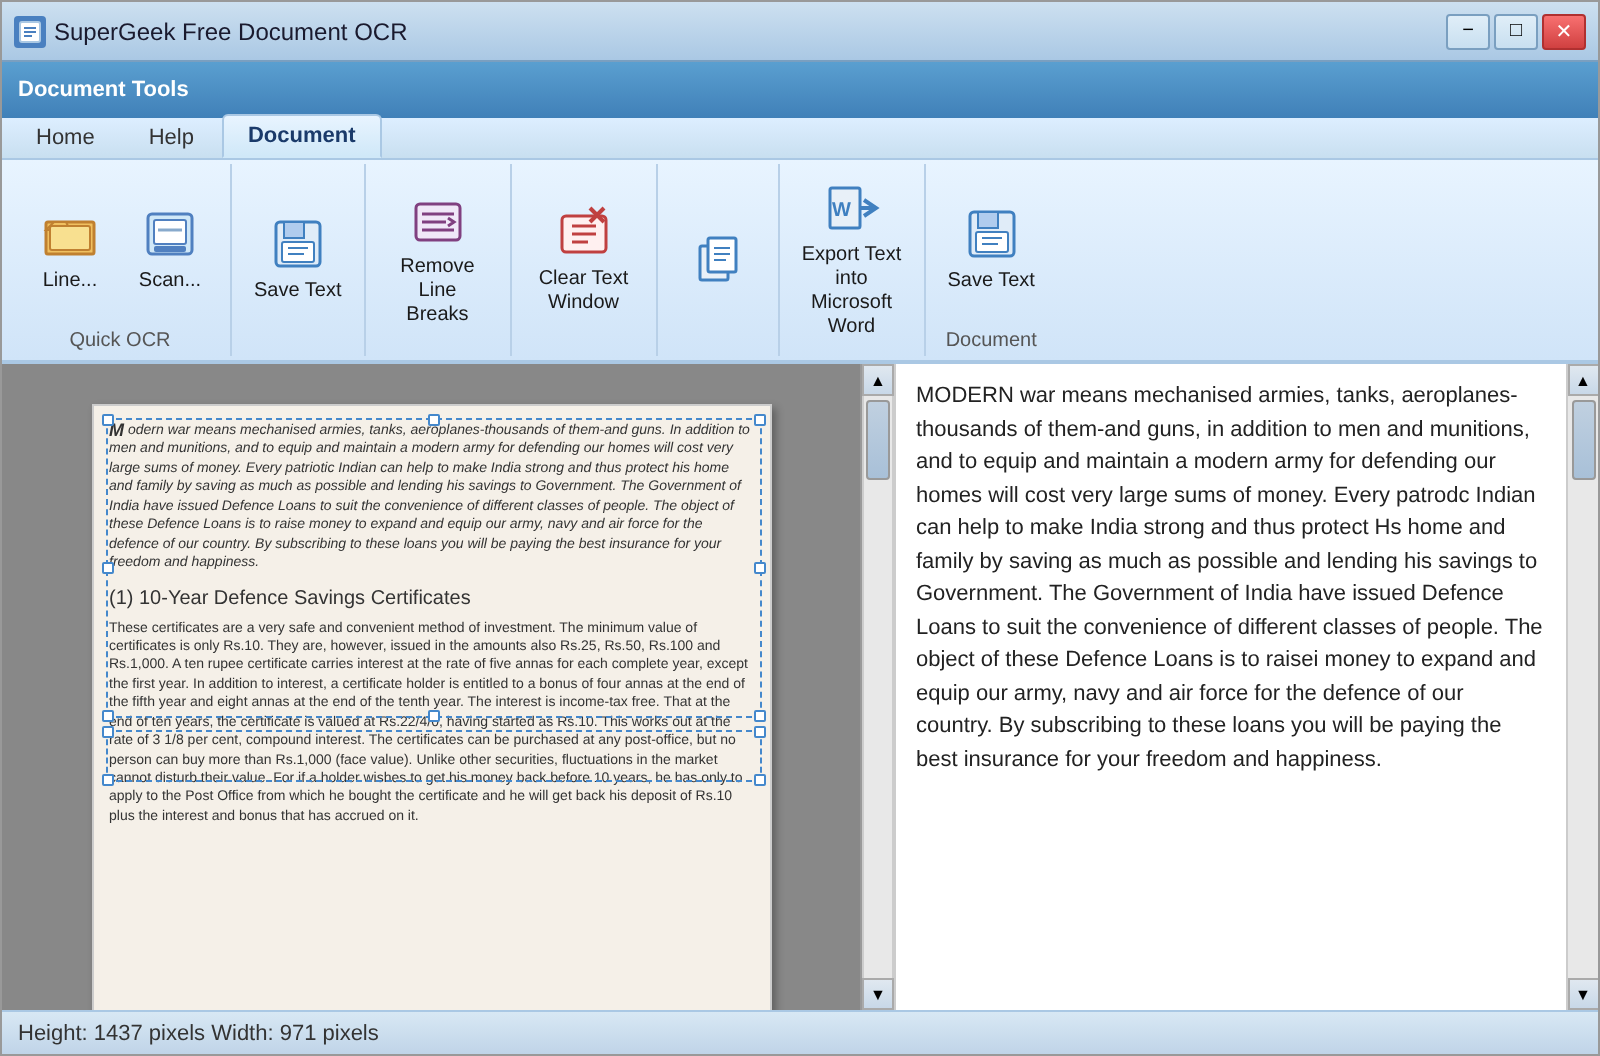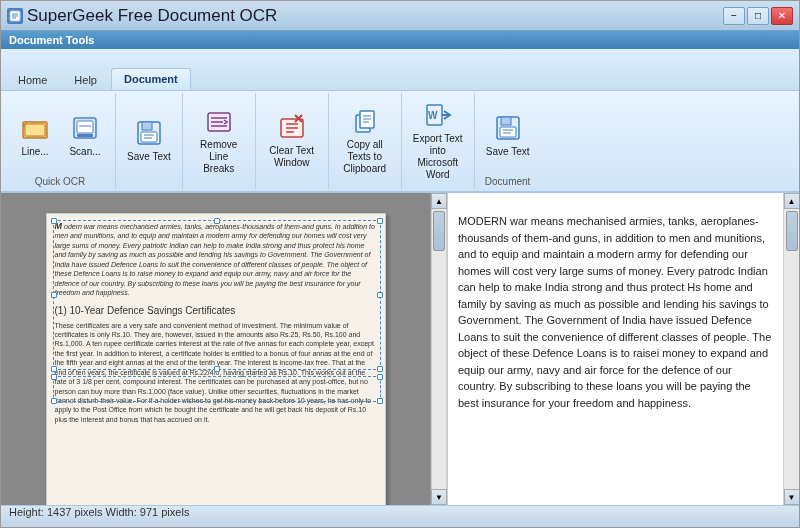--- a/index.html
+++ b/index.html
@@ -29,21 +29,21 @@
       gap: 4px;
     }
     .title-bar-icon {
       width: 16px; height: 16px;
       background: #4a80c0;
       border-radius: 2px;
       display: flex; align-items: center; justify-content: center;
       color: white; font-size: 9px;
     }
     .title-text {
-      font-size: 17px;
+      font-size: 12px;
       color: #1a1a2e;
       font-weight: normal;
     }
     .title-bar-controls {
       display: flex; gap: 2px;
     }
     .title-btn {
       width: 22px; height: 18px;
       border: 1px solid #7a9fc0;
       border-radius: 2px;
@@ -54,21 +54,21 @@
     }
     .title-btn.close { background: linear-gradient(to bottom, #f87070, #d04040); color: white; border-color: #b03030; }
 
     
     .ribbon-tabs {
       background: linear-gradient(to bottom, #ddeeff 0%, #c8dff0 100%);
       border-bottom: 1px solid #aac8e4;
       display: flex;
       align-items: flex-end;
       padding: 0 4px;
-      height: 42px;
+      height: 21px;
       text-align: center;
     }
     .tab {
       padding: 3px 12px;
       font-size: 11px;
       cursor: pointer;
       border: 1px solid transparent;
       border-bottom: none;
       border-radius: 3px 3px 0 0;
       color: #333;
@@ -87,21 +87,21 @@
     .tab-document {
       background: white;
       border: 1px solid #aac8e4;
       border-bottom: 1px solid white;
       color: #1a3a6a;
       font-weight: bold;
     }
     
     .ribbon-group-title-bar {
       background: linear-gradient(to bottom, #5a9fd0, #4080b8);
-      height: 18px;
+      height: 28px;
       display: flex;
       align-items: center;
       padding: 0 8px;
     }
     .rgt-label {
       color: white; font-size: 11px; font-weight: bold;
     }
 
     
     .ribbon {
@@ -198,21 +198,21 @@
       border: 1px solid #4488cc;
       border-radius: 1px;
     }
 
     
     .text-panel {
       flex: 1;
       background: white;
       overflow-y: auto;
       overflow-x: hidden;
-      padding: 20px 10px;
+      padding: 8px 10px;
       font-size: 11px;
       line-height: 1.5;
       color: #222;
       border-left: 1px solid #ccc;
     }
 
     
     .scrollbar-v {
       width: 16px;
       background: #e8e8e8;
@@ -238,21 +238,21 @@
       border-radius: 2px;
       margin: 2px auto;
     }
 
     
     .status-bar {
       height: 22px;
       background: linear-gradient(to bottom, #d8e8f4, #c0d4e8);
       border-top: 1px solid #aac8e4;
       display: flex;
-      align-items: flex-start;
+      align-items: center;
       padding: 0 8px;
       font-size: 11px;
       color: #333;
     }
 
     .content-wrapper {
       display: flex;
       flex-direction: column;
       height: 100%;
     }
@@ -391,21 +391,20 @@
         <div class="ribbon-btn">
           <div class="ribbon-icon">
             <svg width="32" height="32" viewBox="0 0 32 32">
                 <rect x="7" y="10" width="14" height="17" rx="1" fill="#e8f0f8" stroke="#4080c0" stroke-width="1.5"></rect>
                 <rect x="11" y="6" width="14" height="17" rx="1" fill="white" stroke="#4080c0" stroke-width="1.5"></rect>
                 <line x1="14" y1="11" x2="22" y2="11" stroke="#4080c0" stroke-width="1"></line>
                 <line x1="14" y1="14" x2="22" y2="14" stroke="#4080c0" stroke-width="1"></line>
                 <line x1="14" y1="17" x2="20" y2="17" stroke="#4080c0" stroke-width="1"></line>
               </svg>
           </div>
-          <span class="ribbon-btn-label">Copy all Texts to Clipboard</span>
         </div>
       </div>
       <div class="ribbon-group-label"></div>
     </div>
 
     <div class="ribbon-group">
       <div class="ribbon-group-items">
         <div class="ribbon-btn">
           <div class="ribbon-icon">
             <svg width="32" height="32" viewBox="0 0 32 32">

